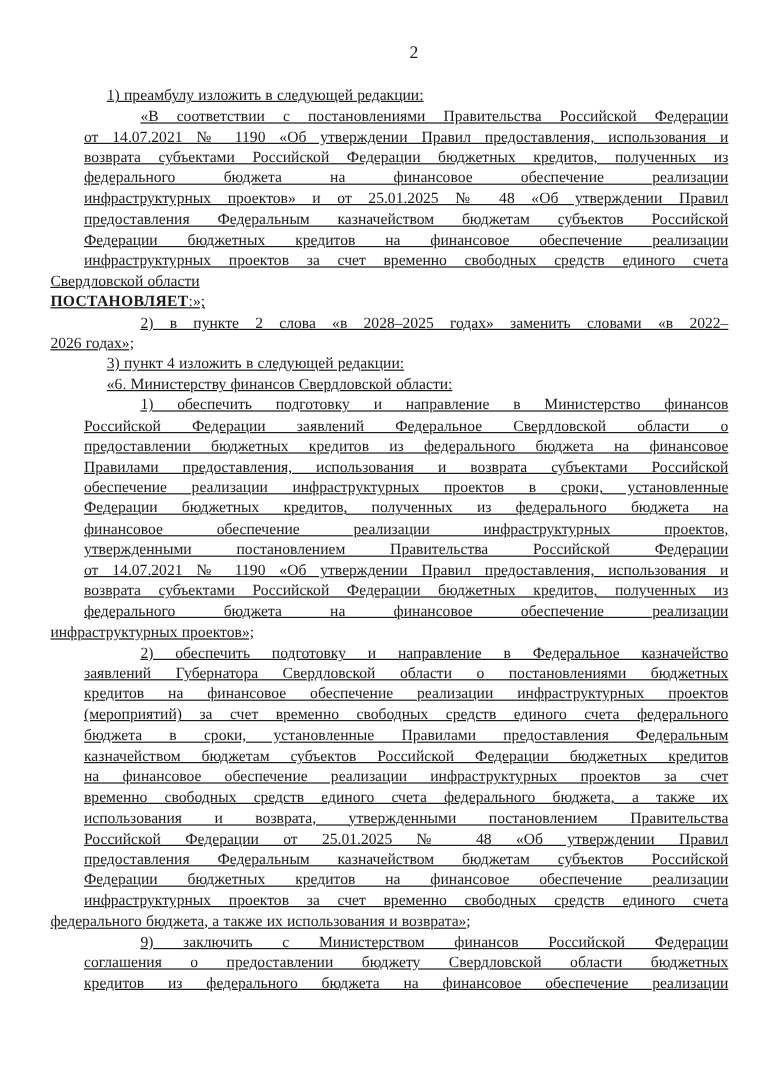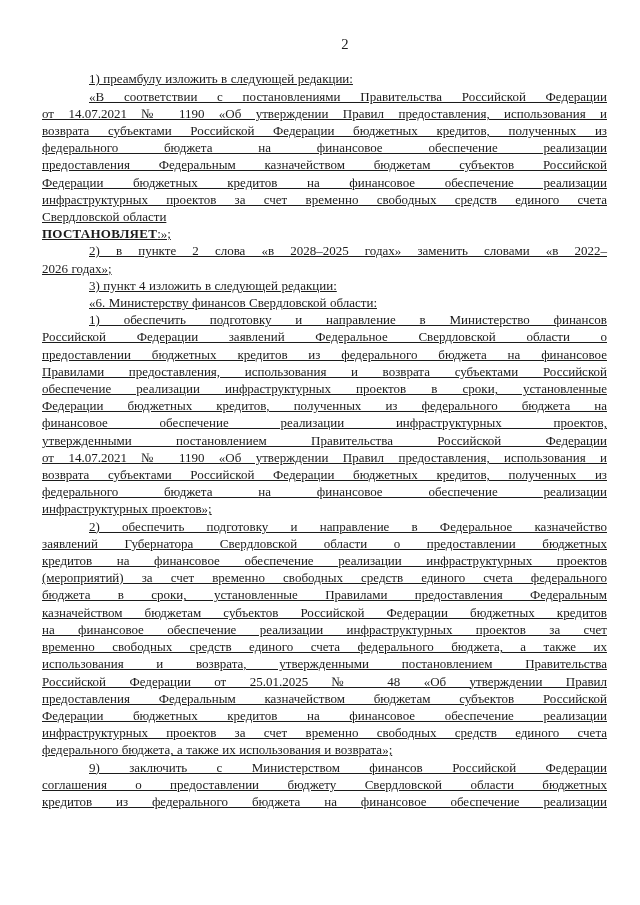--- a/index.html
+++ b/index.html
@@ -33,20 +33,21 @@
   }
   .doc-line {
     font-size: 13px;
     line-height: 17.2px;
     text-align: justify;
     word-spacing: 0.02em;
     text-decoration: underline;
   }
   .doc-line.jfull {
     text-align-last: justify;
+    margin-left: 28px;
     -moz-text-align-last: justify;
   }
   .doc-line.indent {
     text-indent: 47px;
   }
   .doc-line b {
     font-weight: bold;
     letter-spacing: 0.02em;
   }
 </style>
@@ -54,20 +55,21 @@
 <body>
 
 <div class="page">
   <div class="page-number">2</div>
   <div class="doc-body">
       <div class="doc-line indent">1) преамбулу изложить в следующей редакции:</div>
       <div class="doc-line indent jfull">«В соответствии с постановлениями Правительства Российской Федерации</div>
       <div class="doc-line jfull">от 14.07.2021 № 1190 «Об утверждении Правил предоставления, использования и</div>
       <div class="doc-line jfull">возврата субъектами Российской Федерации бюджетных кредитов, полученных из</div>
       <div class="doc-line jfull">федерального бюджета на финансовое обеспечение реализации</div>
+      <div class="doc-line jfull">инфраструктурных проектов» и от 25.01.2025 № 48 «Об утверждении Правил</div>
       <div class="doc-line jfull">предоставления Федеральным казначейством бюджетам субъектов Российской</div>
       <div class="doc-line jfull">Федерации бюджетных кредитов на финансовое обеспечение реализации</div>
       <div class="doc-line jfull">инфраструктурных проектов за счет временно свободных средств единого счета</div>
       <div class="doc-line">Свердловской области</div>
       <div class="doc-line"><b>ПОСТАНОВЛЯЕТ</b>:»;</div>
       <div class="doc-line indent jfull">2) в пункте 2 слова «в 2028–2025 годах» заменить словами «в 2022–</div>
       <div class="doc-line">2026 годах»;</div>
       <div class="doc-line indent">3) пункт 4 изложить в следующей редакции:</div>
       <div class="doc-line indent">«6. Министерству финансов Свердловской области:</div>
       <div class="doc-line indent jfull">1) обеспечить подготовку и направление в Министерство финансов</div>
@@ -76,21 +78,21 @@
       <div class="doc-line jfull">Правилами предоставления, использования и возврата субъектами Российской</div>
       <div class="doc-line jfull">обеспечение реализации инфраструктурных проектов в сроки, установленные</div>
       <div class="doc-line jfull">Федерации бюджетных кредитов, полученных из федерального бюджета на</div>
       <div class="doc-line jfull">финансовое обеспечение реализации инфраструктурных проектов,</div>
       <div class="doc-line jfull">утвержденными постановлением Правительства Российской Федерации</div>
       <div class="doc-line jfull">от 14.07.2021 № 1190 «Об утверждении Правил предоставления, использования и</div>
       <div class="doc-line jfull">возврата субъектами Российской Федерации бюджетных кредитов, полученных из</div>
       <div class="doc-line jfull">федерального бюджета на финансовое обеспечение реализации</div>
       <div class="doc-line">инфраструктурных проектов»;</div>
       <div class="doc-line indent jfull">2) обеспечить подготовку и направление в Федеральное казначейство</div>
-      <div class="doc-line jfull">заявлений Губернатора Свердловской области о предоставлении бюджетных</div>
+      <div class="doc-line jfull">заявлений Губернатора Свердловской области о постановлениями бюджетных</div>
       <div class="doc-line jfull">кредитов на финансовое обеспечение реализации инфраструктурных проектов</div>
       <div class="doc-line jfull">(мероприятий) за счет временно свободных средств единого счета федерального</div>
       <div class="doc-line jfull">бюджета в сроки, установленные Правилами предоставления Федеральным</div>
       <div class="doc-line jfull">казначейством бюджетам субъектов Российской Федерации бюджетных кредитов</div>
       <div class="doc-line jfull">на финансовое обеспечение реализации инфраструктурных проектов за счет</div>
       <div class="doc-line jfull">временно свободных средств единого счета федерального бюджета, а также их</div>
       <div class="doc-line jfull">использования и возврата, утвержденными постановлением Правительства</div>
       <div class="doc-line jfull">Российской Федерации от 25.01.2025 № 48 «Об утверждении Правил</div>
       <div class="doc-line jfull">предоставления Федеральным казначейством бюджетам субъектов Российской</div>
       <div class="doc-line jfull">Федерации бюджетных кредитов на финансовое обеспечение реализации</div>

